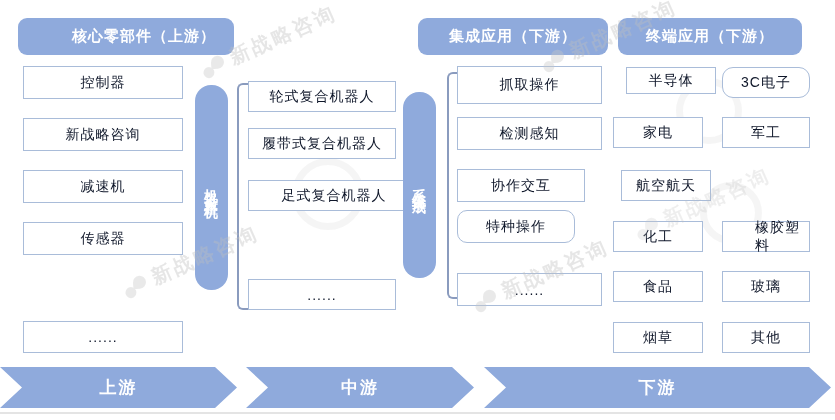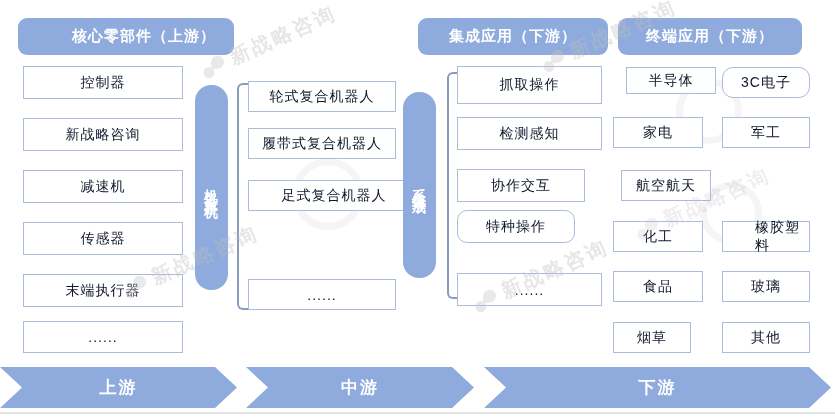--- a/index.html
+++ b/index.html
@@ -61,21 +61,20 @@
   <div class="ring" style="left:700px;top:182px;width:48px;height:48px;"></div>
 
   <div class="hdr" style="left:18px;width:180px;padding-left:36px;">核心零部件（上游）</div>
   <div class="hdr" style="left:418px;width:190px;">集成应用（下游）</div>
   <div class="hdr" style="left:618px;width:184px;">终端应用（下游）</div>
 
   <div class="box" style="left:23px;top:66px;width:160px;height:33px;">控制器</div>
   <div class="box" style="left:23px;top:118px;width:160px;height:33px;">新战略咨询</div>
   <div class="box" style="left:23px;top:170px;width:160px;height:33px;">减速机</div>
   <div class="box" style="left:23px;top:222px;width:160px;height:33px;">传感器</div>
-  <div class="box" style="left:23px;top:274px;width:160px;height:33px;">末端执行器</div>
   <div class="box" style="left:23px;top:321px;width:160px;height:32px;">......</div>
 
   <div class="vbar" style="left:195px;top:85px;height:205px;">机器人整机</div>
 
   <div class="bracket" style="left:237px;top:83px;height:227px;"></div>
 
   <div class="box" style="left:248px;top:81px;width:148px;height:31px;">轮式复合机器人</div>
   <div class="box" style="left:248px;top:128px;width:148px;height:31px;">履带式复合机器人</div>
   <div class="box" style="left:248px;top:180px;width:172px;height:31px;">足式复合机器人</div>
   <div class="box" style="left:248px;top:279px;width:148px;height:31px;">......</div>
@@ -88,21 +87,21 @@
   <div class="box" style="left:457px;top:117px;width:145px;height:33px;">检测感知</div>
   <div class="box" style="left:457px;top:169px;width:128px;height:33px;">协作交互</div>
   <div class="box" style="left:457px;top:210px;width:118px;height:33px;border-radius:10px;">特种操作</div>
   <div class="box" style="left:457px;top:273px;width:145px;height:33px;">......</div>
 
   <div class="box" style="left:626px;top:67px;width:90px;height:27px;">半导体</div>
   <div class="box" style="left:613px;top:117px;width:90px;height:31px;">家电</div>
   <div class="box" style="left:613px;top:170px;width:90px;height:31px;margin-left:8px;">航空航天</div>
   <div class="box" style="left:613px;top:221px;width:90px;height:31px;">化工</div>
   <div class="box" style="left:613px;top:271px;width:90px;height:31px;">食品</div>
-  <div class="box" style="left:613px;top:322px;width:78px;height:31px;">烟草</div>
+  <div class="box" style="left:613px;top:322px;width:90px;height:31px;">烟草</div>
 
   <div class="box" style="left:722px;top:67px;width:88px;height:31px;border-radius:11px;">3C电子</div>
   <div class="box" style="left:722px;top:117px;width:88px;height:31px;">军工</div>
   <div class="box" style="left:722px;top:221px;width:88px;height:31px;padding-left:32px;">橡胶塑料</div>
   <div class="box" style="left:722px;top:271px;width:88px;height:31px;">玻璃</div>
   <div class="box" style="left:722px;top:322px;width:88px;height:31px;">其他</div>
 
   <div class="arrow" style="left:0px;width:237px;">上游</div>
   <div class="arrow" style="left:246px;width:228px;">中游</div>
   <div class="arrow" style="left:484px;width:347px;">下游</div>

